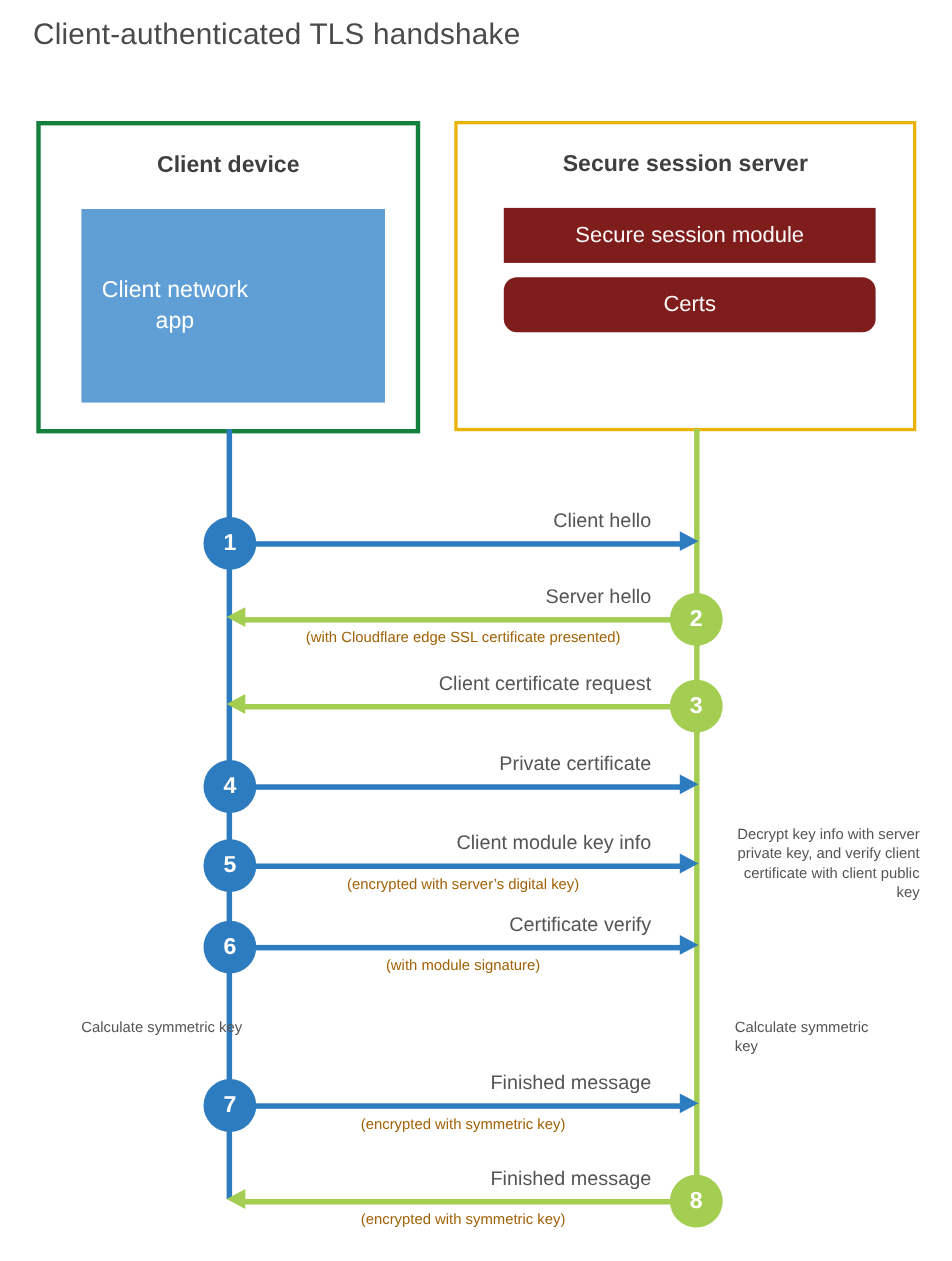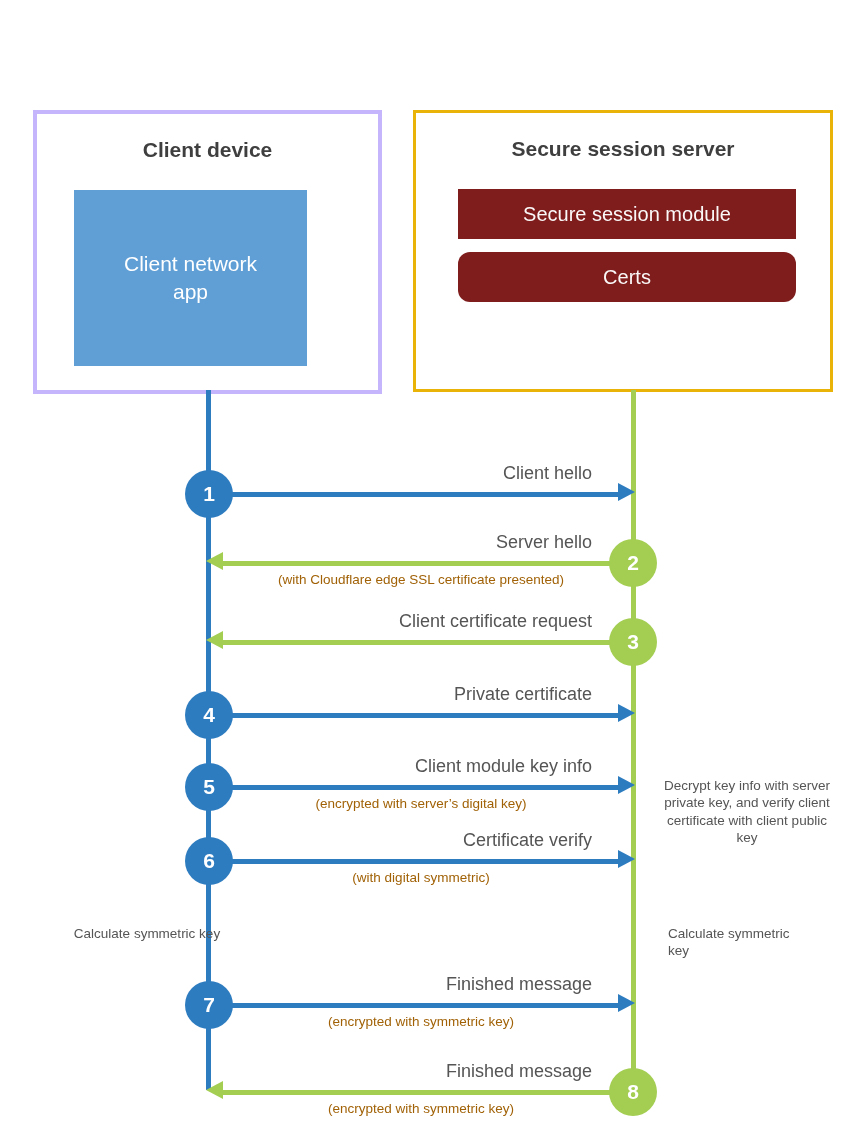--- a/index.html
+++ b/index.html
@@ -8,33 +8,33 @@
     font-family:"Liberation Sans","DejaVu Sans",sans-serif;
   }
   .page-title{
     position:absolute;left:30px;top:16px;font-size:27px;font-weight:300;
     color:#4a4a4a;letter-spacing:.2px;margin:0;
   }
 
   
   .client-box{
     position:absolute;left:33px;top:110px;width:341px;height:276px;
-    border:4px solid #c4b5fd;background:#fff;
+    border:4px solid #15803d;background:#fff;
   }
   .server-box{
     position:absolute;left:413px;top:110px;width:414px;height:276px;
     border:3px solid #eab308;background:#fff;
   }
   .box-title{
     position:absolute;left:0;top:24px;width:100%;text-align:center;
     font-size:21px;font-weight:bold;color:#3f3f3f;
   }
   .client-app{
-    position:absolute;left:37px;top:76px;width:233px;height:176px;
-    background:#5f9fd6;display:flex;align-items:center;justify-content:center;
+    position:absolute;left:37px;top:76px;width:276px;height:176px;
+    background:#5f9fd6;display:flex;align-items:center;justify-content:flex-start;
   }
   .client-app .app-label{
     width:170px;text-align:center;color:#fff;font-size:21px;line-height:1.35;
   }
   .server-bar{
     position:absolute;left:42px;width:338px;height:50px;background:#7f1d1d;
     display:flex;align-items:center;justify-content:center;
     color:rgba(255,255,255,.97);font-size:20px;
   }
   .bar-1{top:76px;} .bar-2{top:139px;border-radius:12px;} .bar-3{top:202px;}
@@ -71,29 +71,30 @@
     position:absolute;left:250px;width:342px;text-align:right;
     top:calc(var(--y) - 31px);font-size:18px;color:#555;z-index:1;
   }
   .step-sub{
     position:absolute;left:225px;width:392px;text-align:center;
     top:calc(var(--y) + 9px);font-size:13.5px;color:#a16207;z-index:1;
   }
 
   
   .note{position:absolute;font-size:13.5px;color:#555;line-height:1.28;}
-  .note-decrypt{left:658px;top:777px;width:178px;text-align:center;}
+  .note-decrypt{left:658px;top:750px;width:178px;text-align:right;}
   .note-calc-left{left:58px;top:925px;width:178px;text-align:center;}
   .note-calc-right{left:668px;top:925px;width:130px;text-align:left;}
 </style>
 </head>
 <body>
 
 <div class="canvas">
 
+  <h1 class="page-title">Client-authenticated TLS handshake</h1>
 
   <div class="client-box">
     <div class="box-title">Client device</div>
     <div class="client-app">
       <div class="app-label">Client network app</div>
     </div>
   </div>
 
   <div class="server-box">
     <div class="box-title">Secure session server</div>
@@ -136,21 +137,21 @@
   <div class="s5">
     <div class="step-label">Client module key info</div>
     <div class="step-sub">(encrypted with server’s digital key)</div>
     <div class="arrow-line to-right"></div>
     <div class="arrow-head to-right"></div>
     <div class="circle blue">5</div>
   </div>
 
   <div class="s6">
     <div class="step-label">Certificate verify</div>
-    <div class="step-sub">(with digital symmetric)</div>
+    <div class="step-sub">(with module signature)</div>
     <div class="arrow-line to-right"></div>
     <div class="arrow-head to-right"></div>
     <div class="circle blue">6</div>
   </div>
 
   <div class="s7">
     <div class="step-label">Finished message</div>
     <div class="step-sub">(encrypted with symmetric key)</div>
     <div class="arrow-line to-right"></div>
     <div class="arrow-head to-right"></div>

